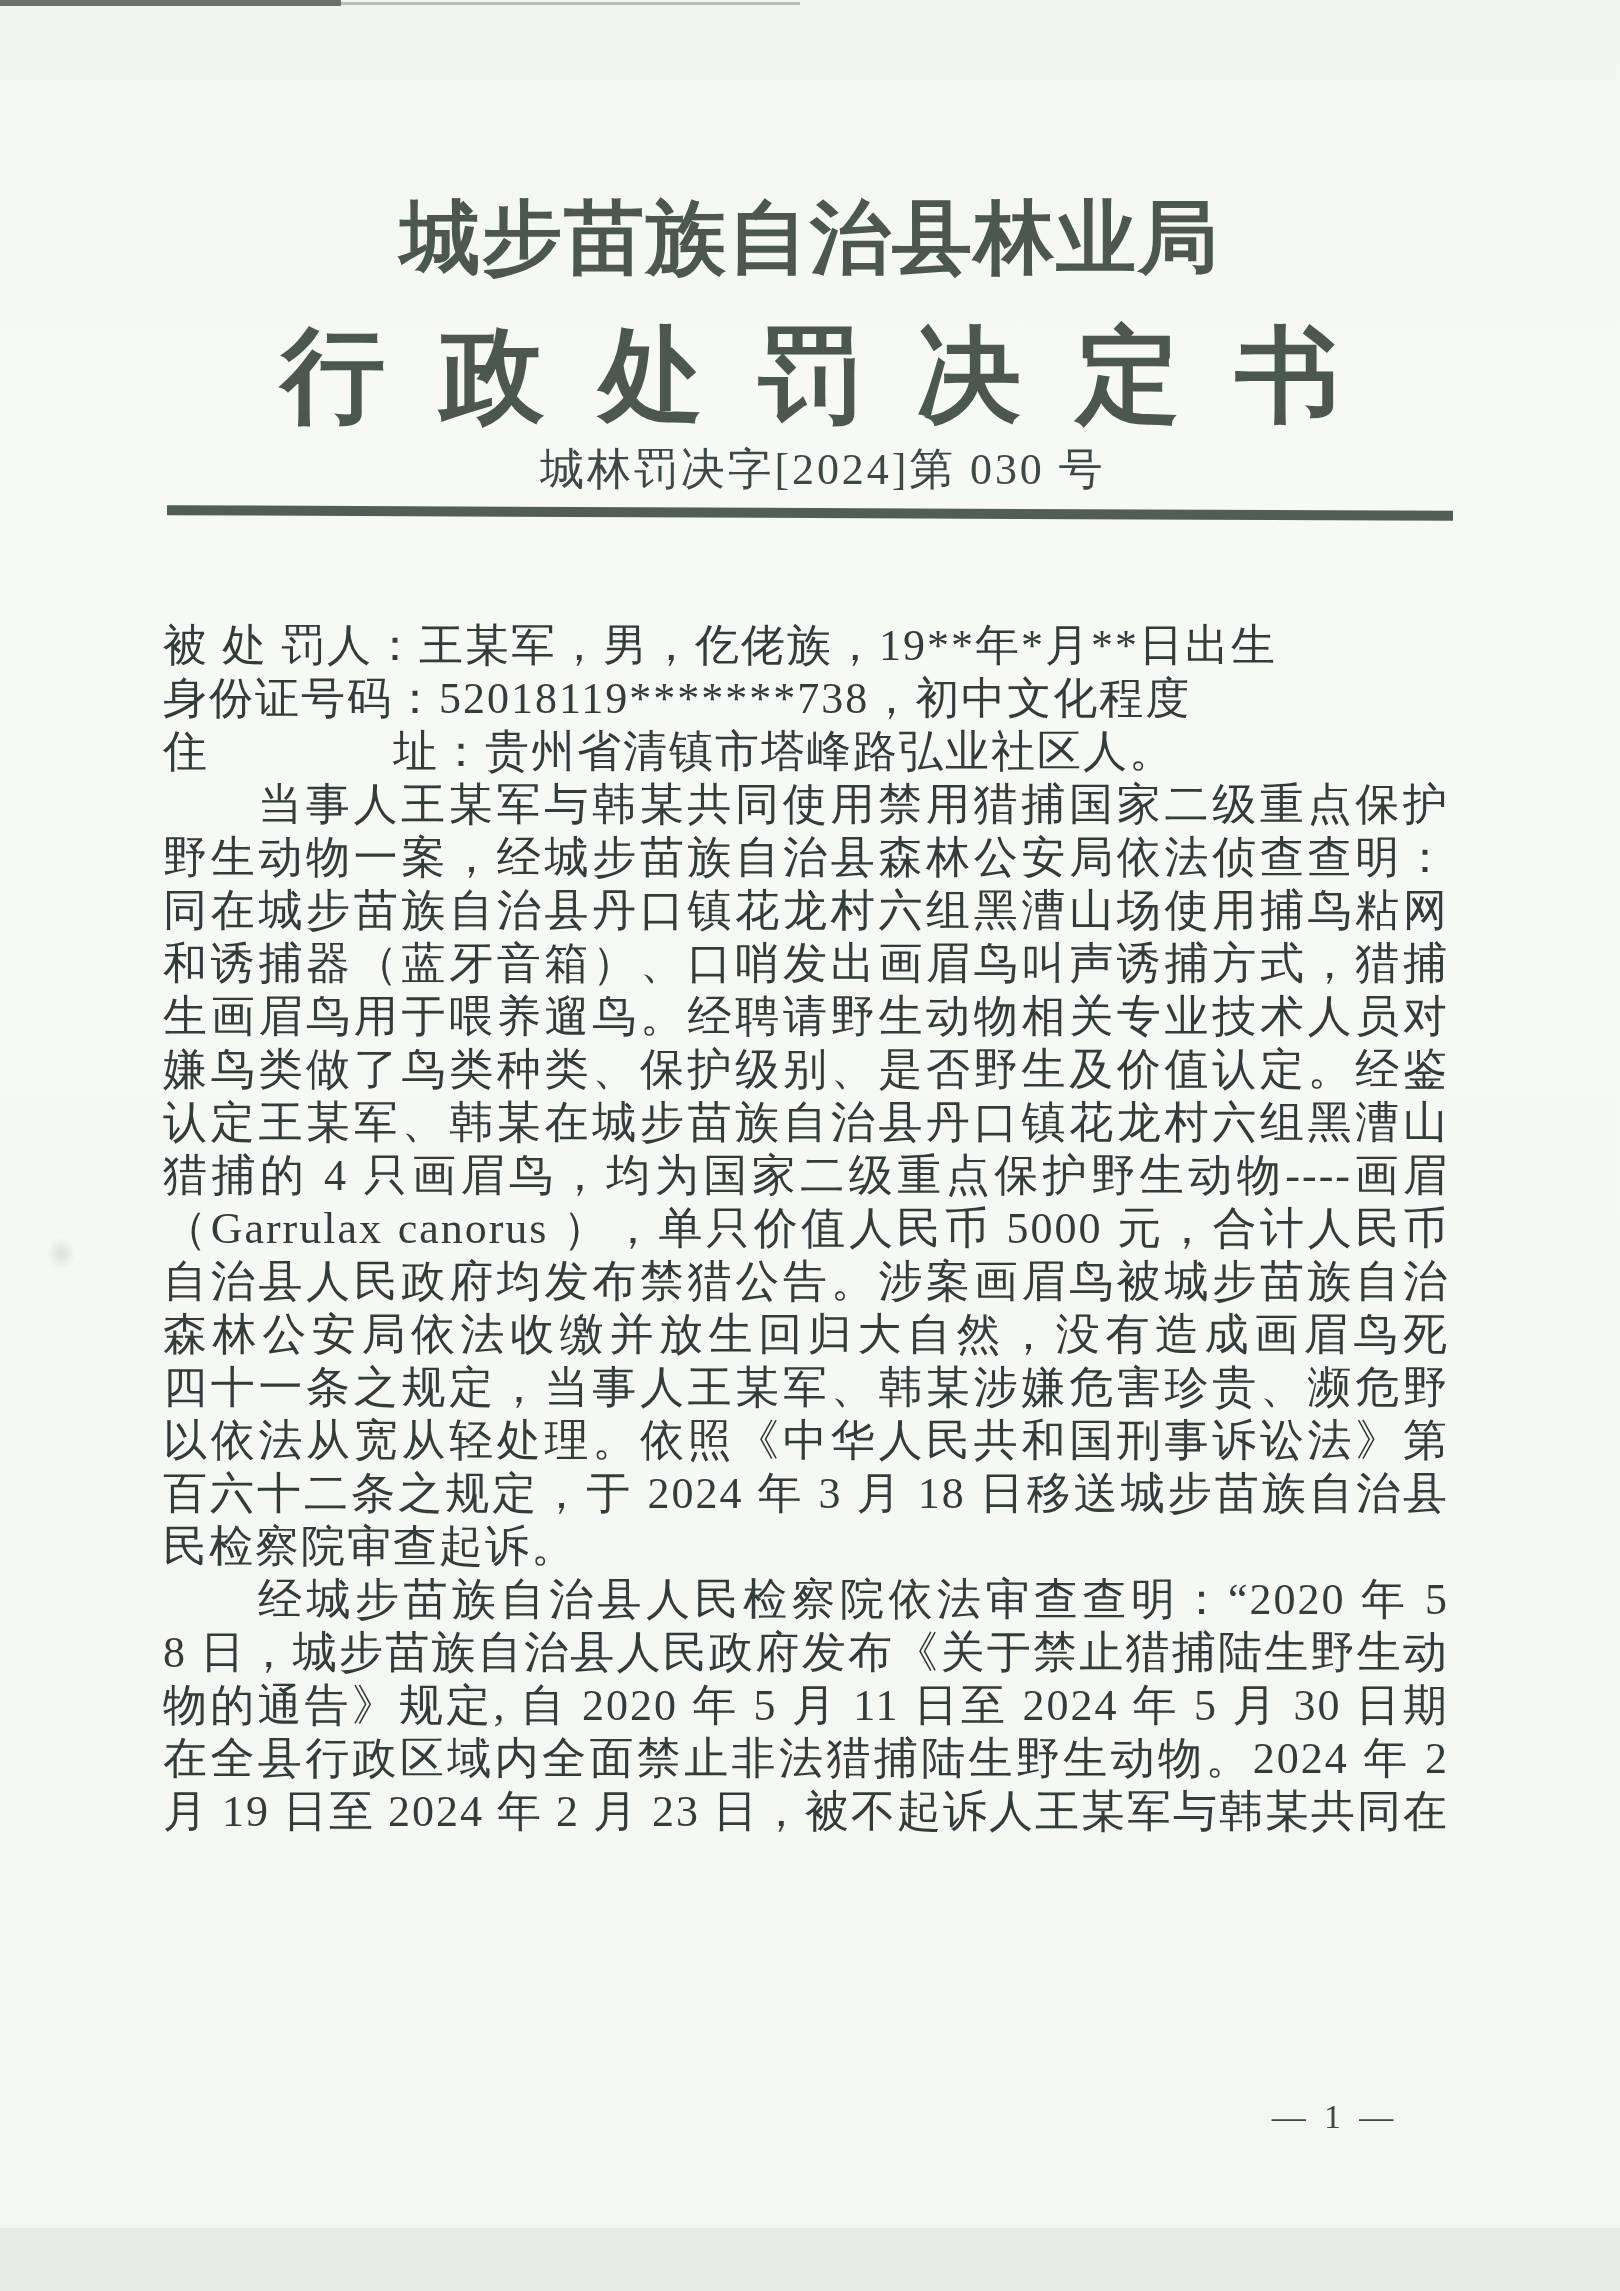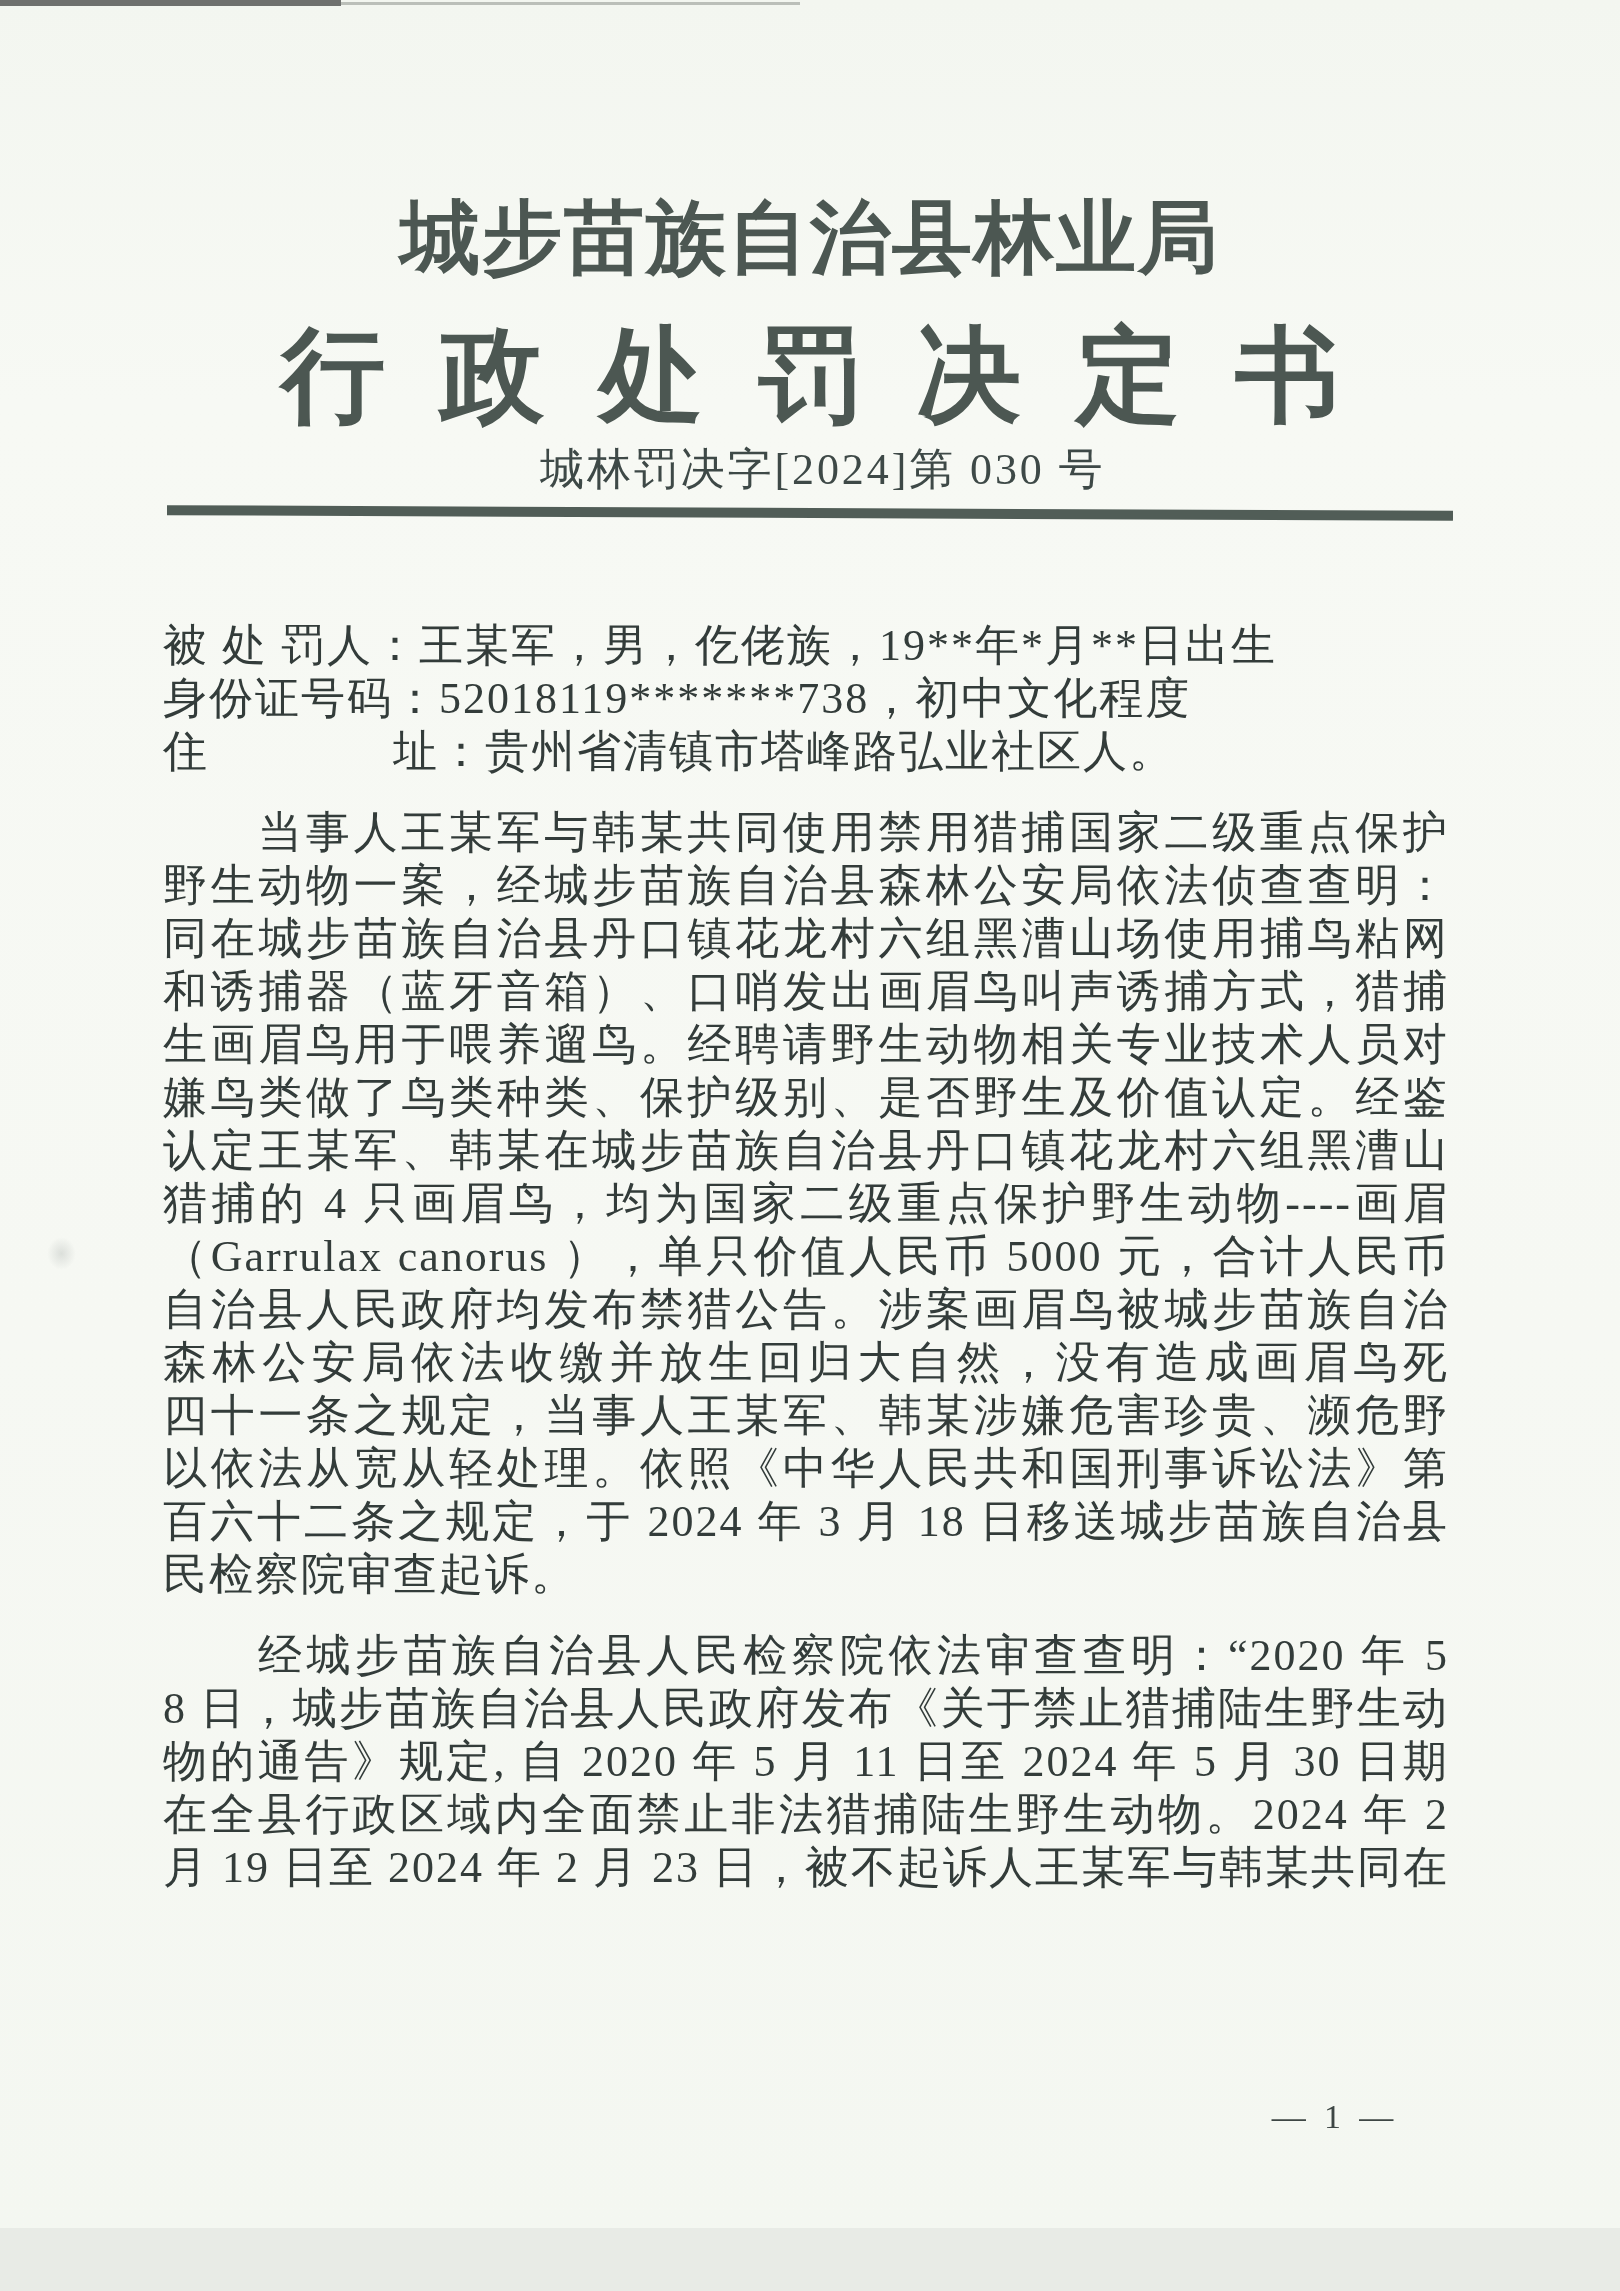--- a/index.html
+++ b/index.html
@@ -52,21 +52,21 @@
     white-space:nowrap;
     color:#333c3a;
   }
   .bline.fill{
     white-space:normal;
     text-align:justify;
     text-align-last:justify;
     text-justify:inter-character;
     overflow:hidden;
   }
-  .bline.ind2{padding-left:95px;margin-top:28px;}
+  .bline.ind2{padding-left:95px;}
   .page-footer{
     position:absolute;
     left:1247px;top:2098px;width:176px;
     text-align:center;
     font-size:34px;color:#3d4644;letter-spacing:4.9px;
   }
 </style>
 </head>
 <body>
 

